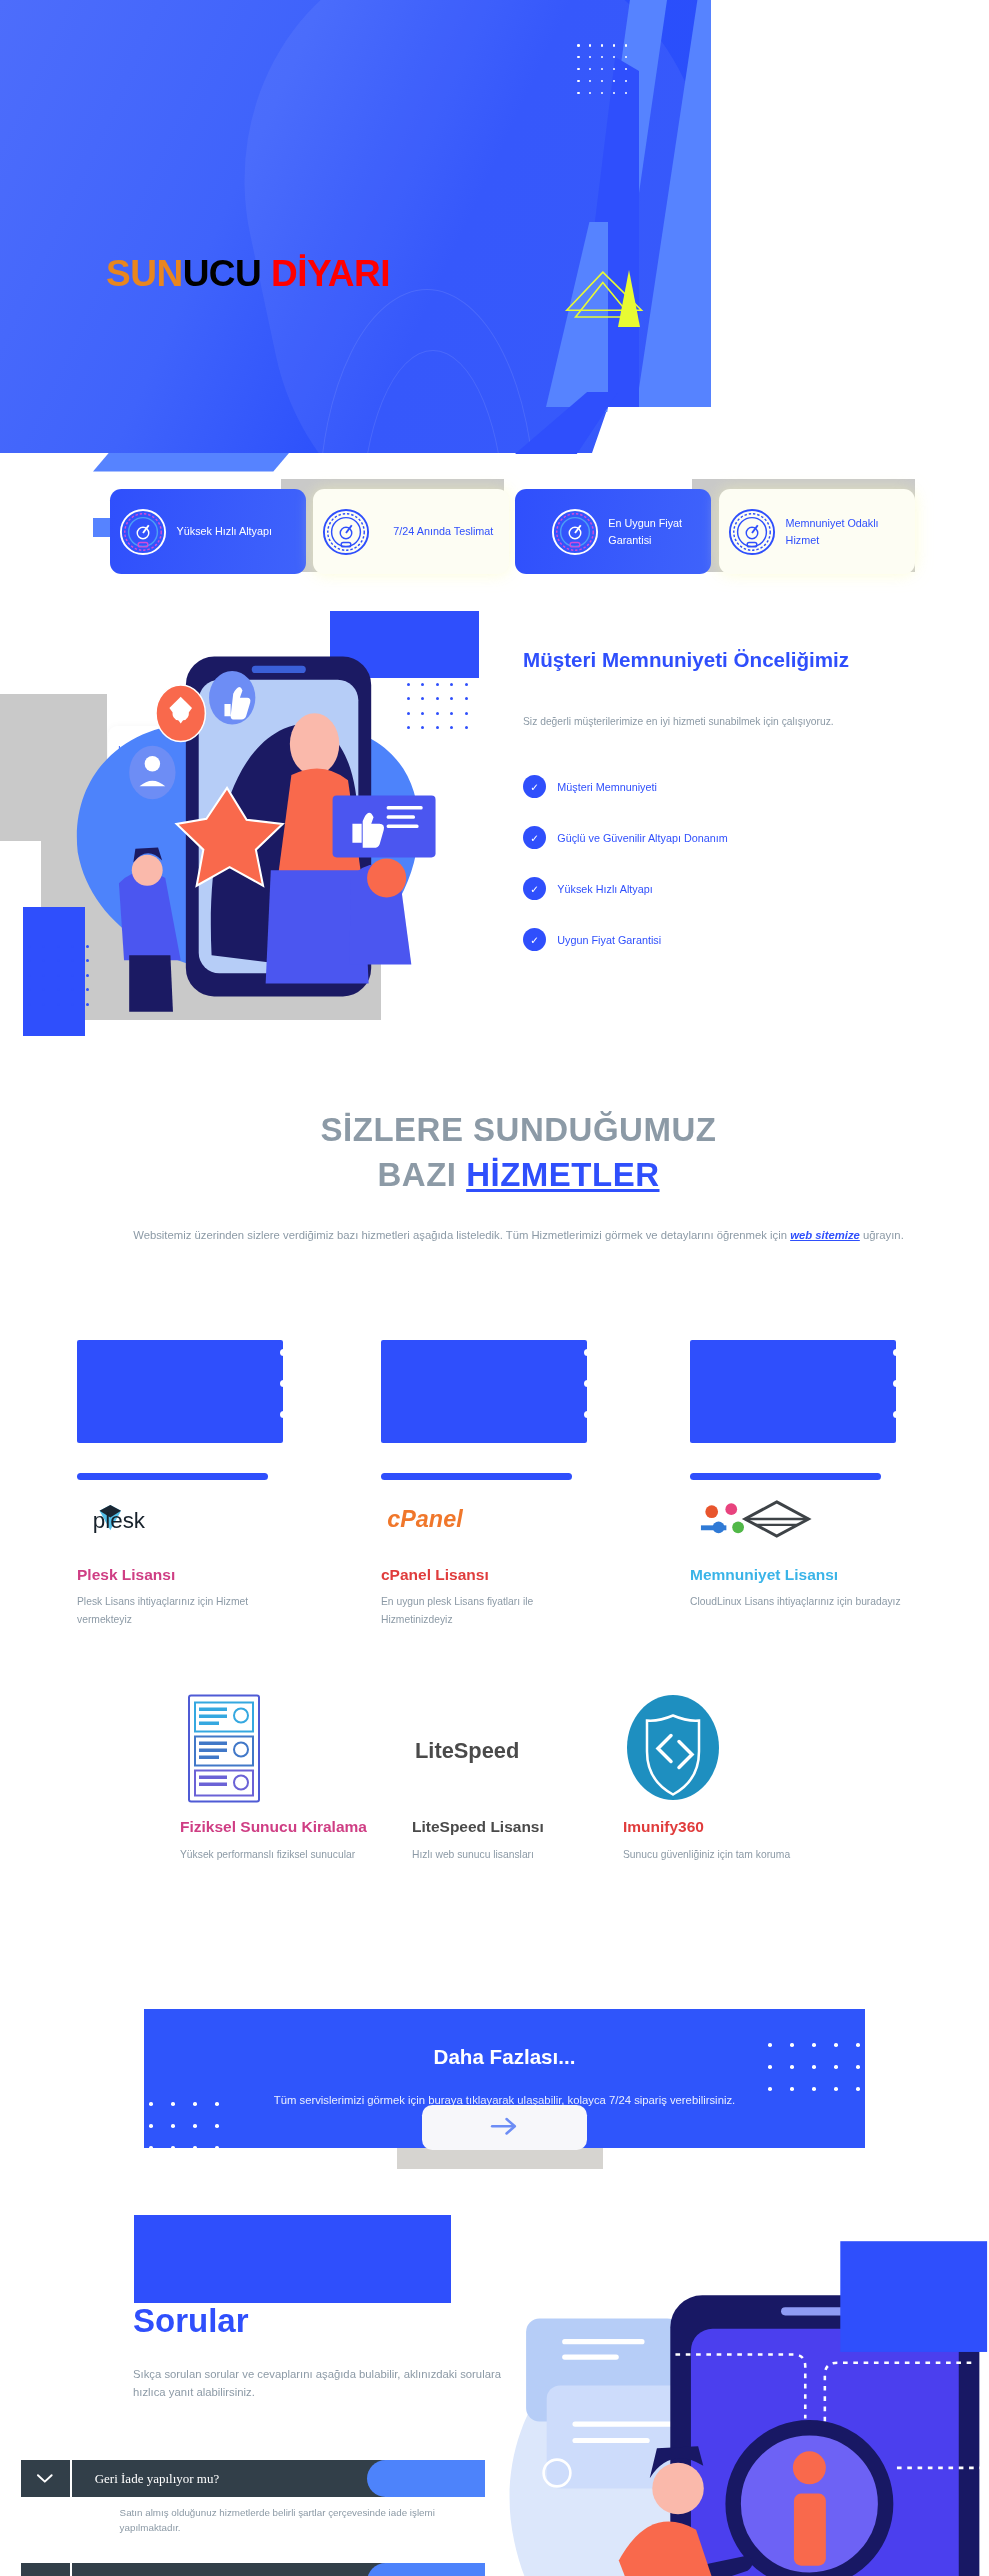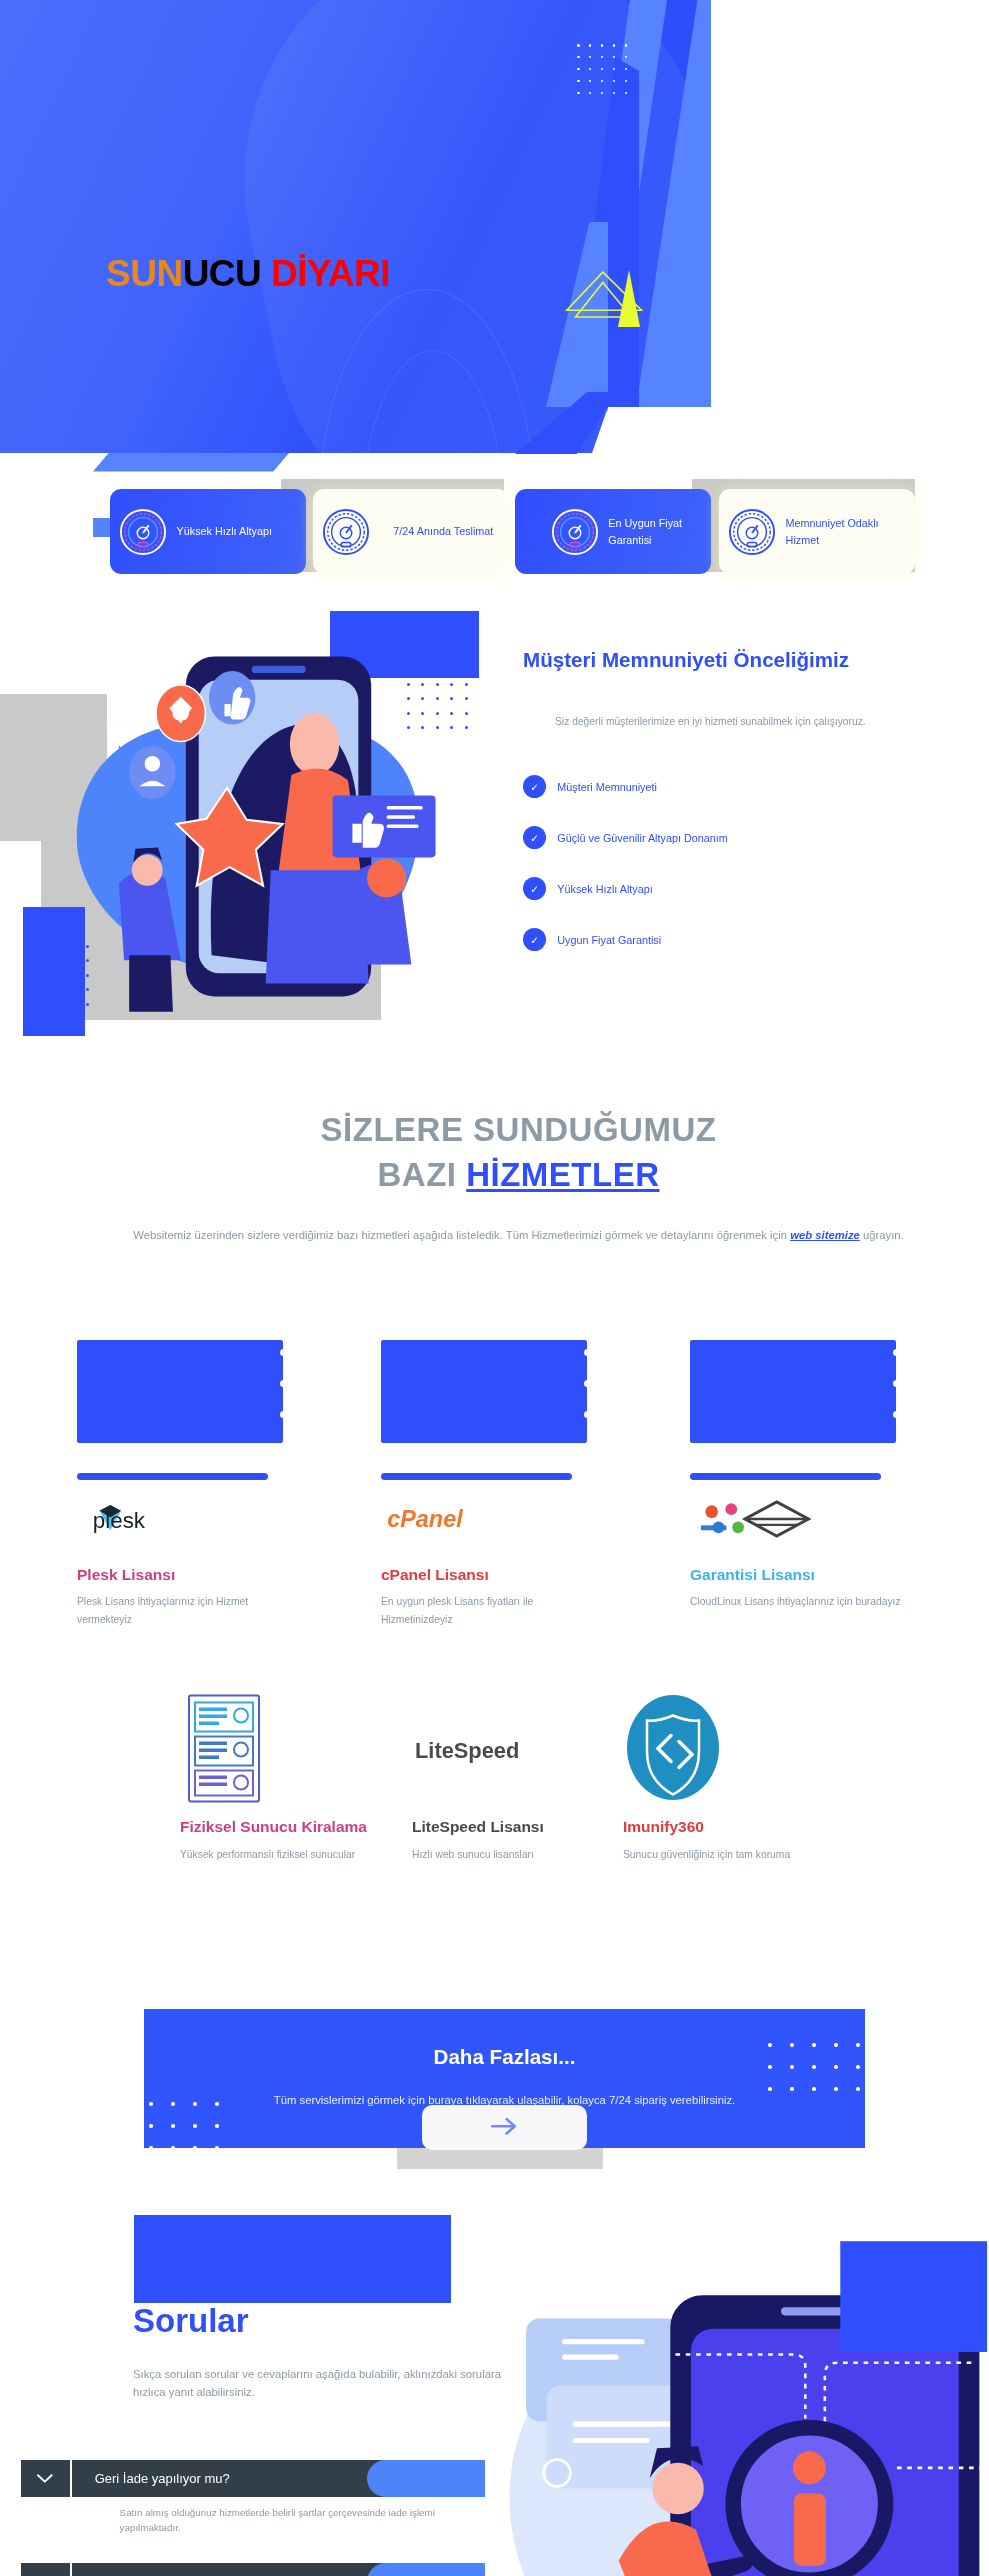--- a/index.html
+++ b/index.html
@@ -127,21 +127,21 @@
   .about-dots-b span { background: #2f4ffc; width: 3.1px; height: 3.1px;}
 
   .about-illo { position: absolute; left: 57px; top: 636px; width: 407px; height: 381px; }
 
   .about-title {
     position: absolute; left: 523px; top: 647px; width: 453px;
     font-size: 20.6px; font-weight: bold; color: #2f4ffc; line-height: 1.3;
   }
   .about-sub {
     position: absolute; left: 523px; top: 714px; width: 412px;
-    font-size: 10.3px; color: #8c9aa6; line-height: 1.6; margin-left: 32px;
+    font-size: 10.3px; color: #8c9aa6; line-height: 1.6;
   }
   .about-list { position: absolute; left: 523px; top: 775px; width: 428px; }
   .about-li { display: flex; align-items: center; gap: 11.3px; margin-bottom: 28px; }
   .about-li-bullet { flex: 0 0 auto; width: 23px; height: 23px; border-radius: 50%;
     background: #2f4ffc; display:flex; align-items:center; justify-content:center; color:#fff; font-size: 10.3px;}
   .about-li-text { font-size: 10.8px; color: #2f4ffc; }
 
   
   .svc-head { position: absolute; left: 0; top: 1108px; width: 989px; text-align: center; padding-left: 48px; }
   .svc-h1 { font-size: 33px; font-weight: bold; color: #8c9aa6; letter-spacing: 0.5px; line-height: 1.35; }
@@ -200,21 +200,21 @@
     font-size: 11.3px; color: #8c9aa6; line-height: 1.6; }
   .faq-illo { position: absolute; left: 495px; top: 2200px; width: 500px; height: 546px; }
 
   .acc { position: absolute; left: 20.6px; width: 464px; }
   .acc-1 { top: 2460px; }
   .acc-2 { top: 2563px; }
   .acc-head { position: relative; display: flex; align-items: stretch; height: 37px; overflow: hidden; }
   .acc-chevron { flex: 0 0 auto; width: 49px; background: #323f49;
     display: flex; align-items: center; justify-content: center; cursor: pointer; }
   .acc-bar { position: relative; flex: 1 1 auto; background: #323f49; display: flex; align-items: center;
-    margin-left: 2.1px; overflow: hidden; cursor: pointer; }
+    margin-left: 2.1px; overflow: hidden; cursor: pointer; font-family: Liberation Serif, serif; }
   .acc-bar::after { content:""; position: absolute; right: 0; top: 0; width: 118px; height: 37px;
     background: #4d83fb; border-radius: 57px 0 0 57px; }
   .acc-q { position: relative; z-index: 2; color: #ffffff; font-size: 13px; padding-left: 23px; }
   .acc-a { margin-top: 8.2px; margin-left: 99px; width: 361px; font-size: 9.8px; color: #8c9aa6; line-height: 1.55; }
 </style>
 </head>
 <body>
 
 <div class="page">
 
@@ -529,21 +529,21 @@
           <circle cx="42" cy="30" r="13" fill="#e8552d"></circle>
           <circle cx="82" cy="25" r="12" fill="#e8437e"></circle>
           <circle cx="56" cy="62" r="12" fill="#2f7ad6"></circle>
           <circle cx="96" cy="62" r="12" fill="#51b848"></circle>
           <rect x="20" y="58" width="52" height="10" fill="#2f7ad6"></rect>
           <polygon points="175,10 240,45 175,80 110,45" fill="none" stroke="#3e4347" stroke-width="6"></polygon>
           <line x1="110" y1="45" x2="240" y2="45" stroke="#3e4347" stroke-width="5"></line>
           <line x1="132" y1="57" x2="218" y2="57" stroke="#3e4347" stroke-width="5"></line>
         </svg>
       </div>
-      <div class="svc-title cyan">Garantisi Lisansı</div>
+      <div class="svc-title cyan">Memnuniyet Lisansı</div>
       <div class="svc-desc">CloudLinux Lisans ihtiyaçlarınız için buradayız</div>
     </div>
   </div>
 
   <div class="svc-row2">
 
     <div class="svc2-card svc2-c2">
       <div class="svc2-icon">
         <svg viewBox="0 0 300 120" width="149" height="60">
           <text x="6" y="78" font-family="Liberation Sans, sans-serif" font-size="44" font-weight="bold" fill="#4a4a4a">LiteSpeed</text>

